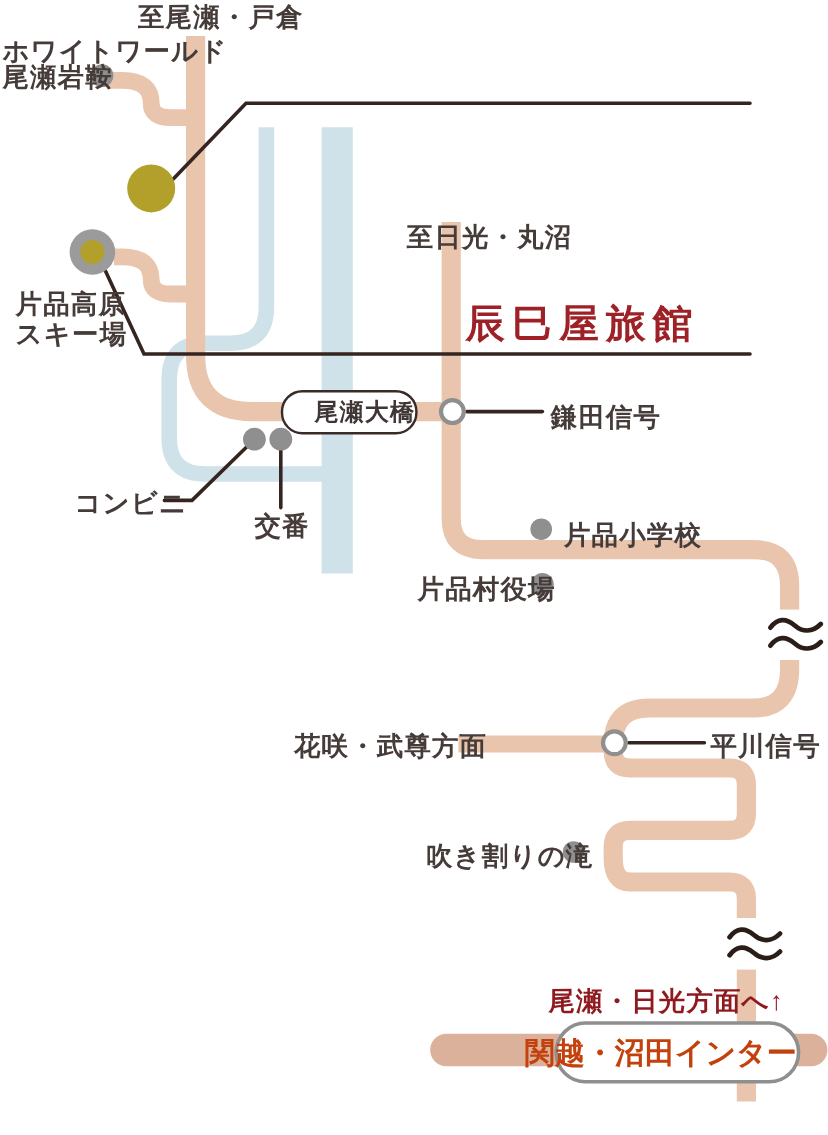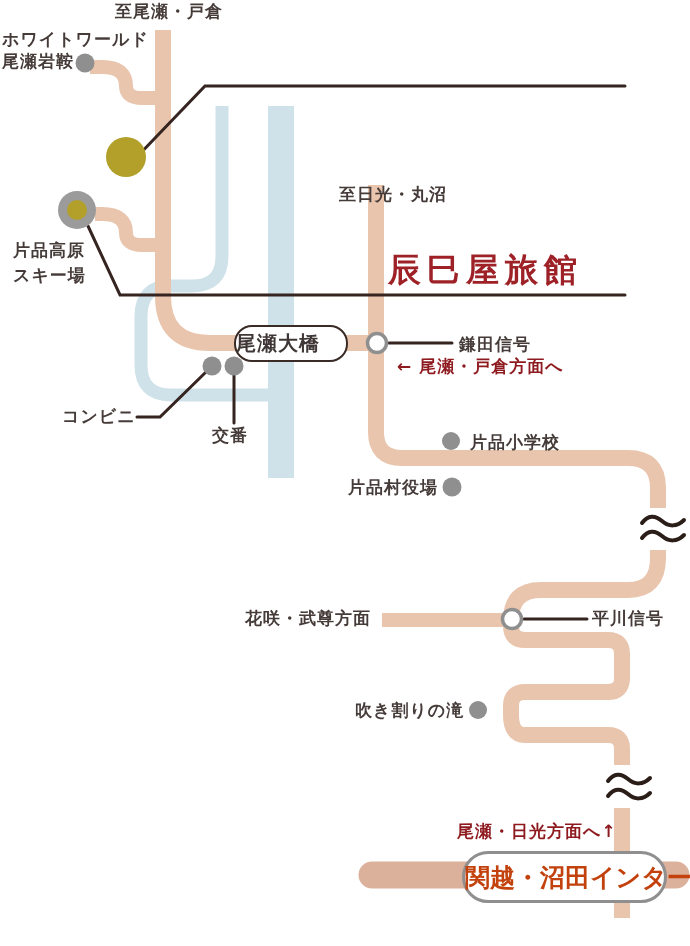--- a/index.html
+++ b/index.html
@@ -2,36 +2,36 @@
 <html><head>
 <meta charset="utf-8">
 <style>
   html,body{margin:0;padding:0;background:#ffffff;}
   .canvas{
     position:relative;width:690px;height:946px;background:#ffffff;
     font-family:"DejaVu Sans","Liberation Sans",sans-serif;overflow:hidden;
   }
   .map-svg{position:absolute;left:0;top:0;}
   .lbl{
-    position:absolute;font-size:17px;line-height:1.25;font-weight:600;
-    color:#453b38;letter-spacing:1px;white-space:nowrap;
+    position:absolute;font-size:22px;line-height:1.25;font-weight:600;
+    color:#453b38;letter-spacing:1px;white-space:nowrap;font-family:Liberation Serif, serif;
   }
   .lbl.red{color:#8e1a1f;font-weight:700;}
   .title-main{
     position:absolute;left:318px;top:28px;
     font-family:"DejaVu Serif","Liberation Serif",serif;
     font-size:40px;font-weight:700;color:#9d2126;letter-spacing:18px;white-space:nowrap;
   }
   .title-lodge{
     position:absolute;left:388px;top:248px;
     font-family:"DejaVu Serif","Liberation Serif",serif;
     font-size:33px;font-weight:700;color:#9d2126;letter-spacing:6px;white-space:nowrap;
   }
   .badge{
-    position:absolute;background:#ffffff;display:flex;align-items:center;justify-content:flex-start;
+    position:absolute;background:#ffffff;display:flex;align-items:center;justify-content:flex-end;
     white-space:nowrap;box-sizing:border-box;
   }
   .badge-bridge{
     left:234px;top:325px;width:114px;height:37px;border:2.5px solid #3a2b26;border-radius:18px;
     font-size:20px;font-weight:700;color:#3f3735;letter-spacing:1px;
   }
   .badge-ic{
     left:462px;top:851px;width:205px;height:52px;border:3px solid #8f8f8f;border-radius:26px;
     font-size:25px;font-weight:600;color:#c2410c;letter-spacing:0px;
   }
@@ -98,21 +98,20 @@
         <path d="M 608,796 C 614,788 621,788 628,794 C 635,800 643,800 650,793"></path>
       </g>
     </g>
   </svg>
 
   <div class="title-lodge">辰巳屋旅館</div>
 
   <div class="lbl" style="left:115px;top:1px;">至尾瀬・戸倉</div>
   <div class="lbl" style="left:339px;top:153px;margin-top:31px;">至日光・丸沼</div>
   <div class="lbl" style="left:245px;top:608px;">花咲・武尊方面</div>
-  <div class="lbl red" style="left:397px;top:356px;">← 尾瀬・戸倉方面へ</div>
   <div class="lbl red" style="left:457px;top:821px;">尾瀬・日光方面へ↑</div>
 
   <div class="lbl" style="left:2px;top:29px;">ホワイトワールド</div>
   <div class="lbl" style="left:2px;top:51px;">尾瀬岩鞍</div>
   <div class="lbl" style="left:13px;top:240px;">片品高原</div>
   <div class="lbl" style="left:13px;top:265px;">スキー場</div>
   <div class="lbl" style="left:62px;top:406px;">コンビニ</div>
   <div class="lbl" style="left:212px;top:425px;">交番</div>
   <div class="lbl" style="left:470px;top:432px;">片品小学校</div>
   <div class="lbl" style="left:348px;top:477px;">片品村役場</div>

